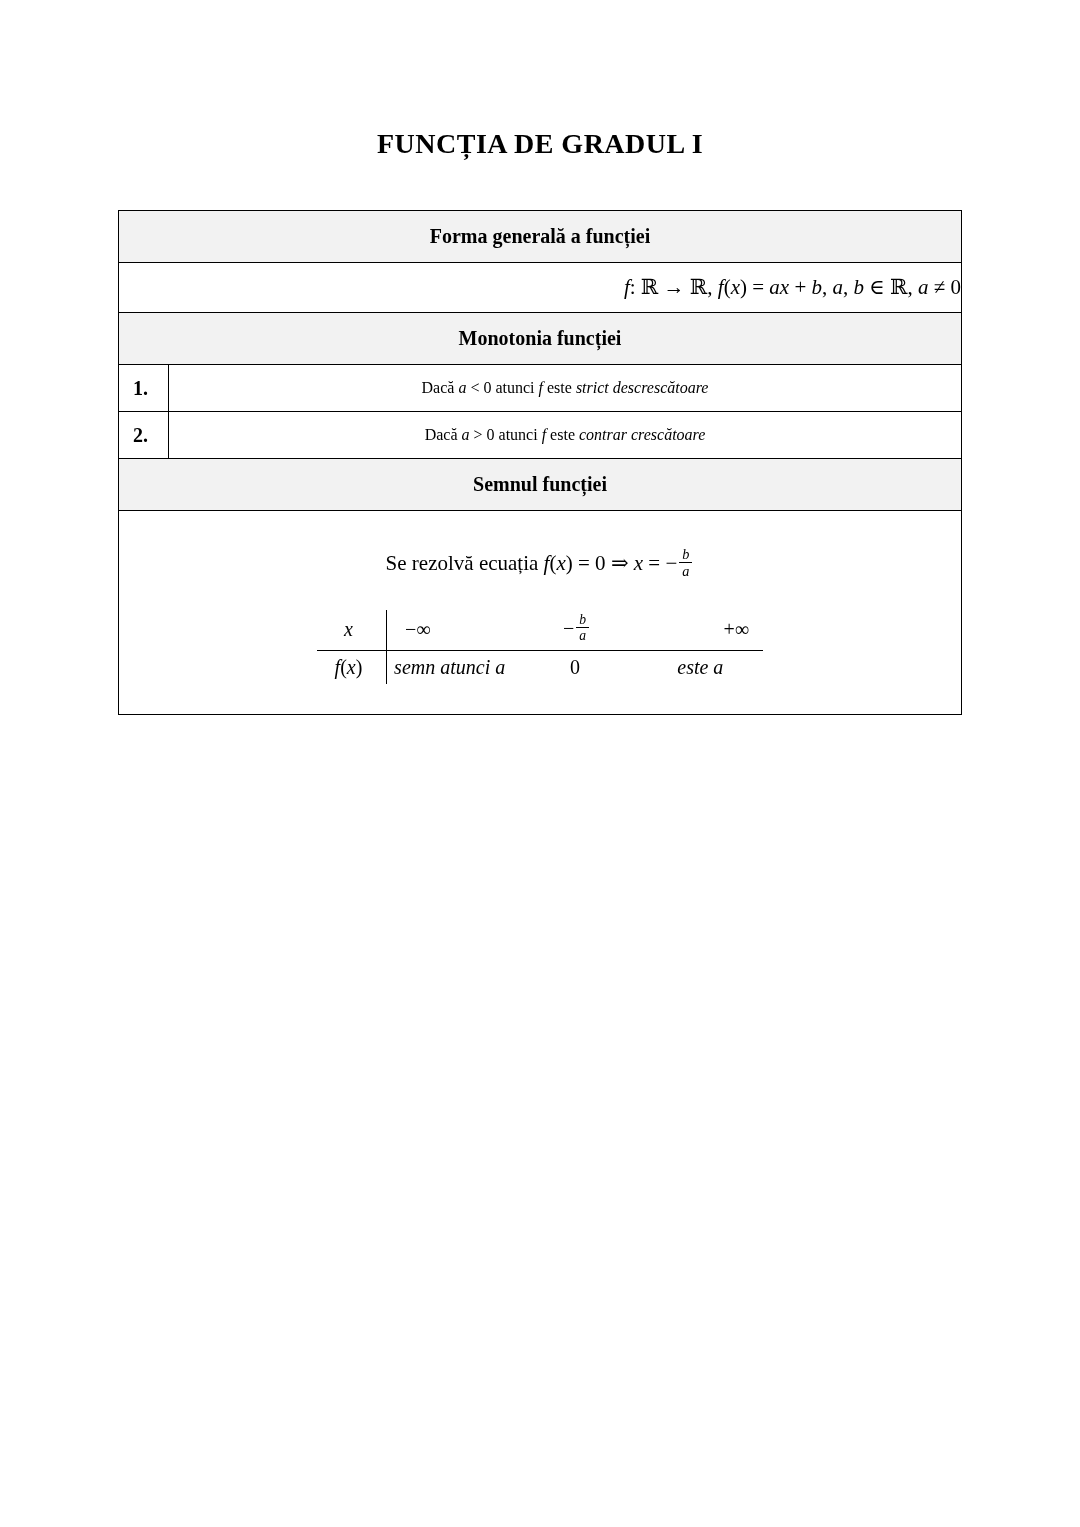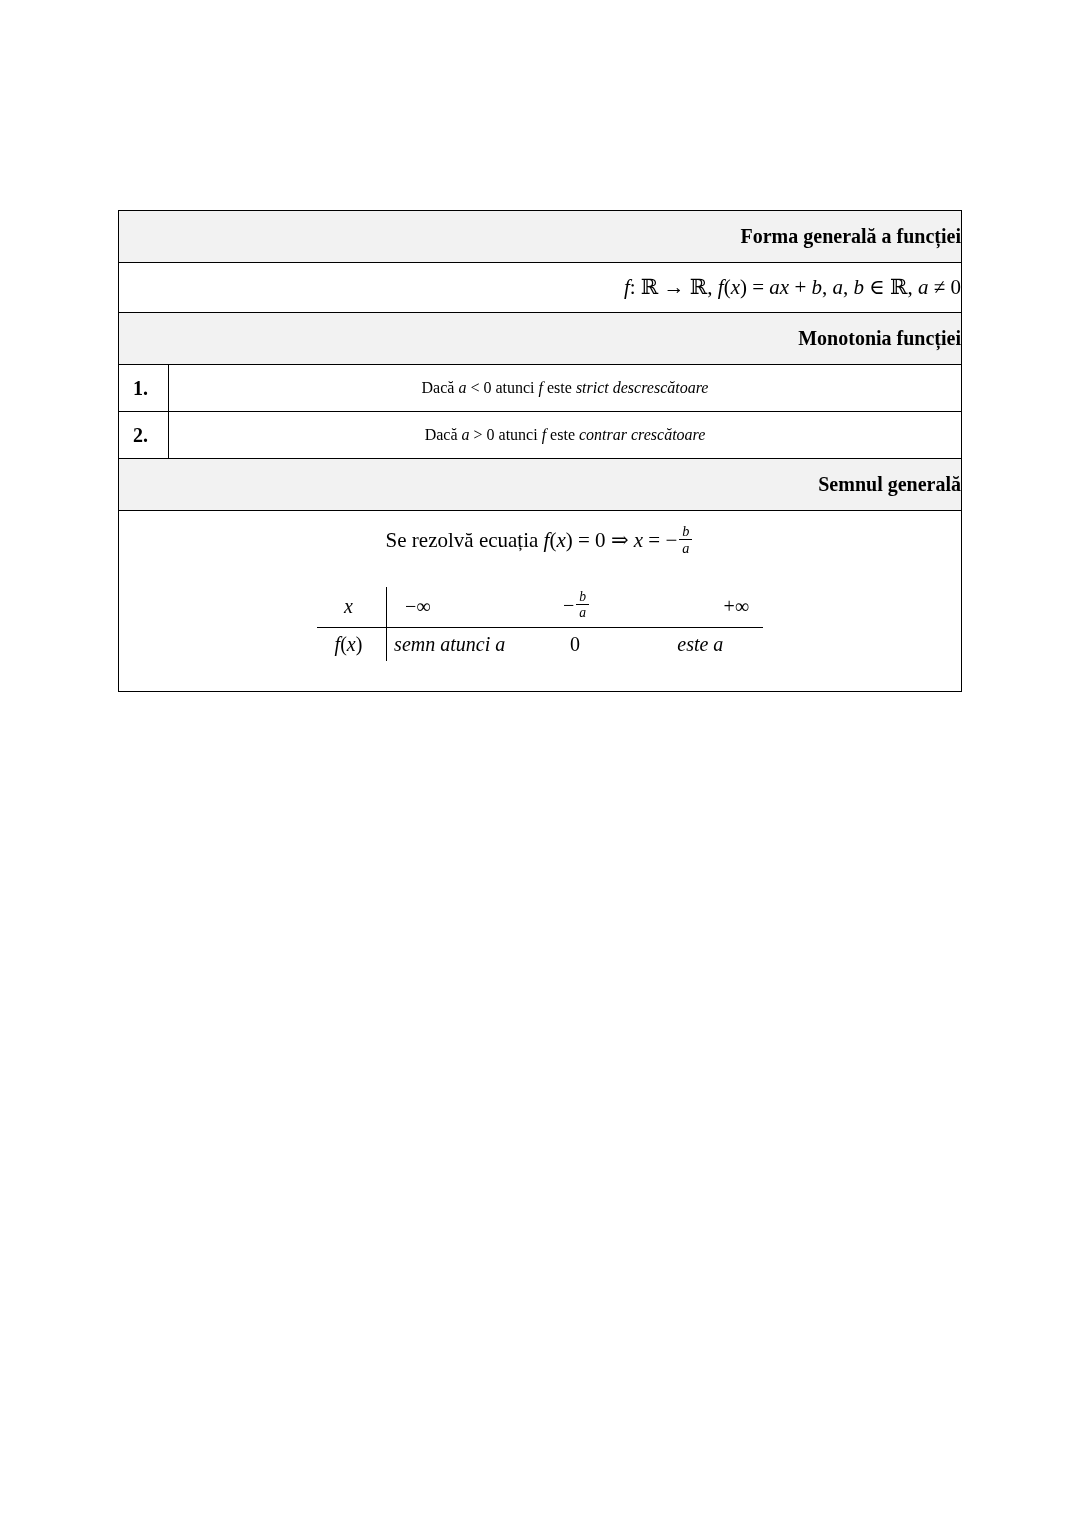--- a/index.html
+++ b/index.html
@@ -26,21 +26,21 @@
     position:absolute;
     left:118px;
     top:210px;
     width:844px;
     border:1.6px solid #000;
   }
   .row { border-top:1.6px solid #000; }
   .row:first-child { border-top:none; }
   .row.header {
     background:var(--header-bg,#f2f2f2);
-    text-align:right;
+    text-align:center;
     font-weight:bold;
     font-size:20px;
     padding:14px 0;
   }
   .row.formula {
     text-align:right;
     font-size:21px;
     padding:12px 0;
   }
   .row.numbered { display:flex; align-items:stretch; }
@@ -52,21 +52,21 @@
     display:flex;
     align-items:center;
     padding-left:14px;
   }
   .rowcontent {
     flex:1;
     text-align:center;
     font-size:16px;
     padding:14px 0;
   }
-  .row.signrow { padding:14px 0 30px; }
+  .row.signrow { padding:37px 0 30px; }
   .solve-line { text-align:center; font-size:21px; }
   .sign-table {
     width:446px;
     margin:28px auto 0;
     font-size:20px;
   }
   .st-row { display:flex; align-items:center; }
   .st-row.st-top { border-bottom:1.5px solid #000; }
   .st-label {
     flex:0 0 70px;
@@ -100,20 +100,21 @@
     padding:0 3px;
     font-style:italic;
   }
   .frac .fden { display:block; font-style:italic; }
 </style>
 </head>
 <body>
 
 <div class="sheet">
 
+  <h1 class="title">FUNCȚIA DE GRADUL I</h1>
 
   <div class="ref-table">
 
     <div class="row header">
       <span>Forma generală a funcției</span>
     </div>
 
     <div class="row formula">
       <span class="math"><span class="it">f</span><span>: ℝ → ℝ, </span><span class="it">f</span><span>(</span><span class="it">x</span><span>) = </span><span class="it">ax</span><span> + </span><span class="it">b</span><span>, </span><span class="it">a</span><span>, </span><span class="it">b</span><span> ∈ ℝ, </span><span class="it">a</span><span> ≠ 0</span></span>
     </div>
@@ -126,21 +127,21 @@
       <div class="numcell">1.</div>
       <div class="rowcontent math"><span>Dacă </span><span class="it">a</span><span> &lt; 0 atunci </span><span class="it">f</span><span>  este </span><span class="it">strict descrescătoare</span></div>
     </div>
 
     <div class="row numbered">
       <div class="numcell">2.</div>
       <div class="rowcontent math"><span>Dacă </span><span class="it">a</span><span> &gt; 0 atunci </span><span class="it">f</span><span>  este </span><span class="it">contrar crescătoare</span></div>
     </div>
 
     <div class="row header">
-      <span>Semnul generală</span>
+      <span>Semnul funcției</span>
     </div>
 
     <div class="row signrow">
       <div class="solve-line math"><span>Se rezolvă ecuația </span><span class="it">f</span><span>(</span><span class="it">x</span><span>) = 0  </span><span>⇒  </span><span class="it">x</span><span> = −</span><span class="frac">
             <span class="fnum">b</span>
             <span class="fden">a</span>
           </span></div>
 
       <div class="sign-table">
         <div class="st-row st-top">

